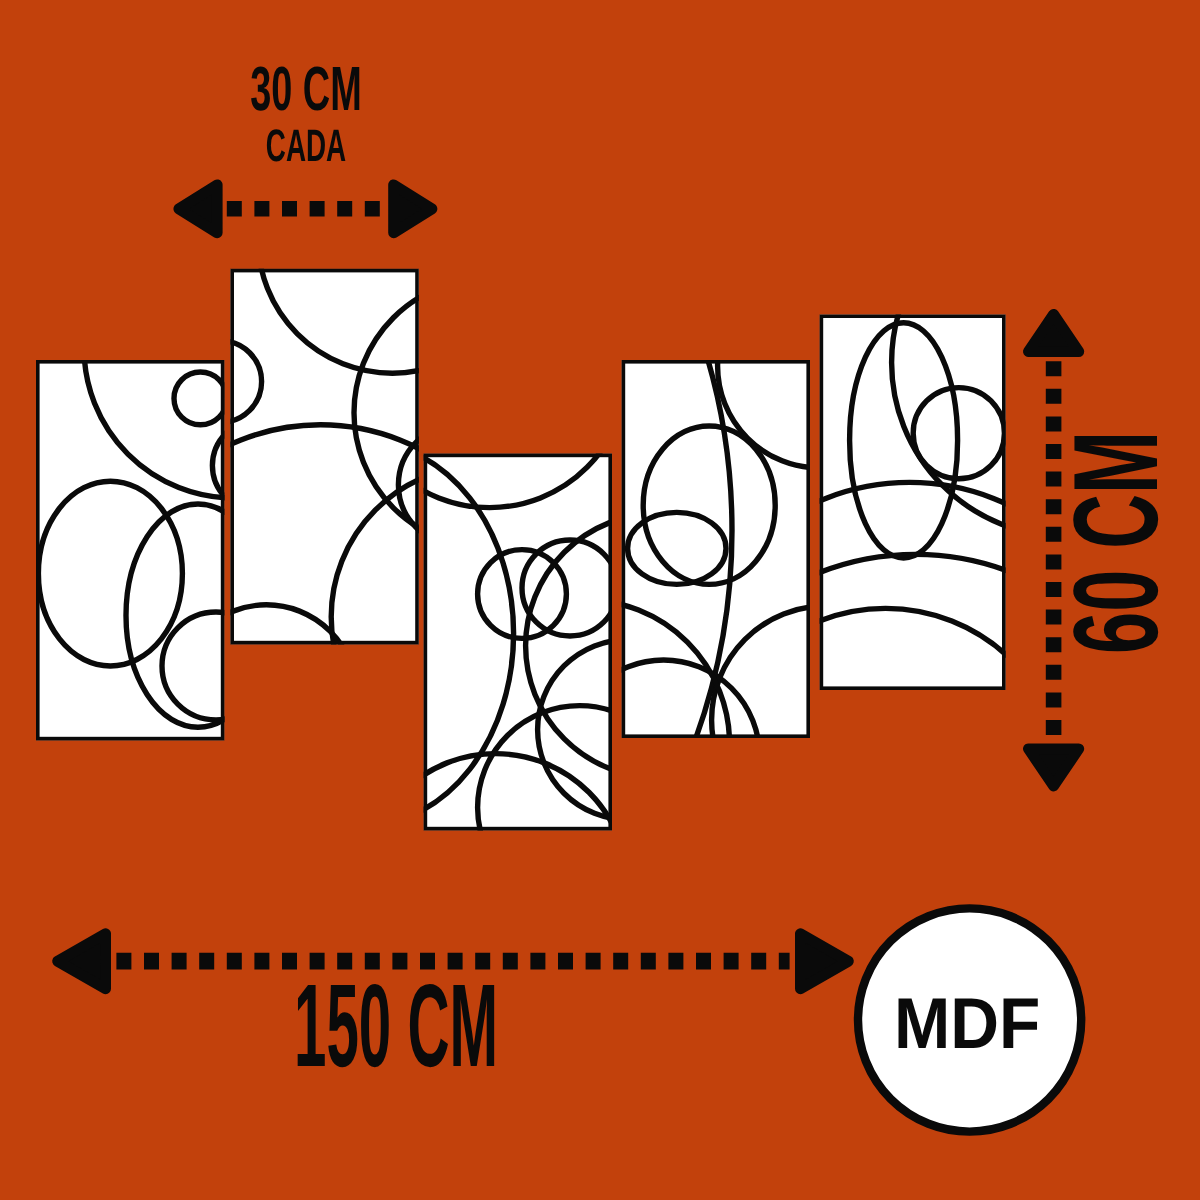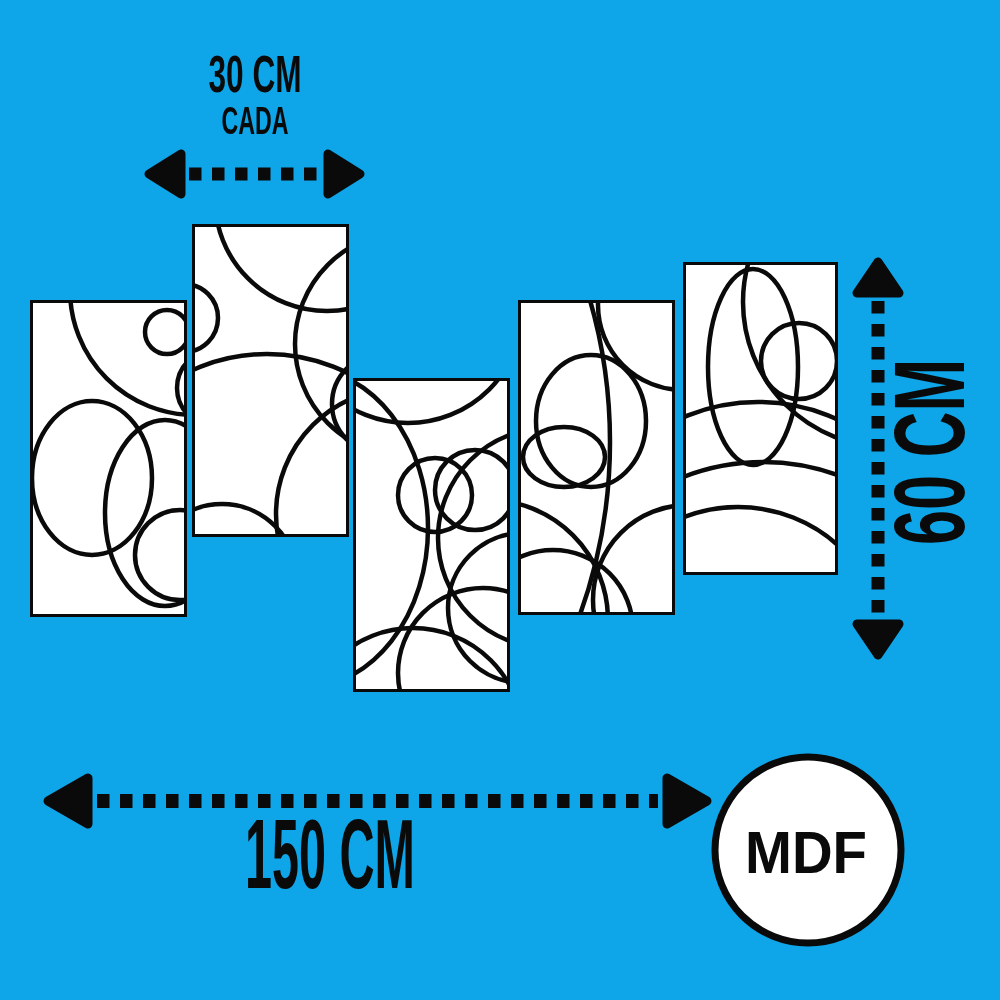--- a/index.html
+++ b/index.html
@@ -1,16 +1,16 @@
 <!DOCTYPE html>
 <html><head>
 <meta charset="utf-8">
 <style>
   html,body{margin:0;padding:0;background:#ffffff;}
-  .stage{width:1000px;height:1000px;position:relative;background:#0ea5e9;overflow:hidden;}
+  .stage{width:1000px;height:1000px;position:relative;background:#c2410c;overflow:hidden;}
   svg{display:block;}
   svg text{
     font-family:"Liberation Sans","DejaVu Sans",sans-serif;
     font-weight:700;
     fill:#0a0a0a;
   }
   .dots{stroke:#0a0a0a;stroke-width:13;fill:none;stroke-dasharray:12.5 10.5;}
   .dots-thick{stroke:#0a0a0a;stroke-width:14;fill:none;stroke-dasharray:12.5 10.5;}
   .head{fill:#0a0a0a;stroke:#0a0a0a;stroke-width:9;stroke-linejoin:round;}
   .art{fill:none;stroke:#0a0a0a;stroke-width:4.5;}

